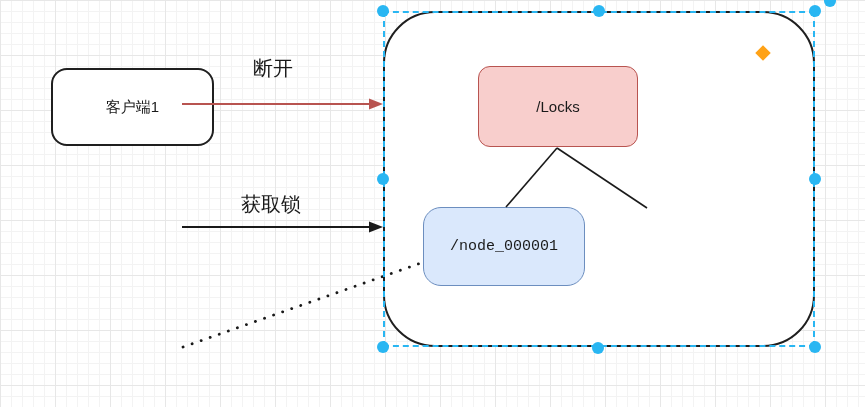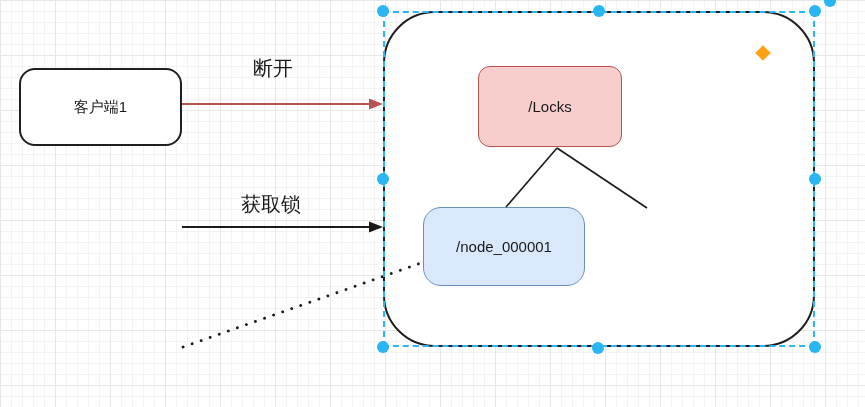--- a/index.html
+++ b/index.html
@@ -13,28 +13,28 @@
       linear-gradient(#f3f3f3 1px, transparent 1px),
       linear-gradient(90deg, #f3f3f3 1px, transparent 1px);
     background-size:55px 55px,55px 55px,11px 11px,11px 11px;
   }
   .shape{
     position:absolute;box-sizing:border-box;display:flex;
     align-items:center;justify-content:center;
     color:#1a1a1a;font-size:15px;line-height:1.2;text-align:center;
   }
   .client-box{
-    width:163px;background:#ffffff;border:2px solid #1f1f1f;border-radius:16px;
+    width:163px;background:#ffffff;border:2px solid #1f1f1f;border-radius:16px;margin-left:32px;
   }
   .big-container{
     left:383px;top:11px;width:432px;height:336px;
     background:#ffffff;border:2px solid #1f1f1f;border-radius:52px;
   }
   .locks-box{
-    left:478px;top:66px;width:144px;height:81px;
+    left:478px;top:66px;width:160px;height:81px;
     background:#f8cecc;border:1.5px solid #b85450;border-radius:12px;
   }
   .node-box{
     background:#dae8fc;border:1.5px solid #6c8ebf;border-radius:18px;
   }
   .edge-label{
     position:absolute;transform:translate(-50%,-50%);
     color:#1a1a1a;font-size:20px;white-space:nowrap;
   }
   .edges-svg{position:absolute;left:0;top:0;pointer-events:none;}
@@ -58,21 +58,21 @@
 
   <div class="shape big-container"></div>
 
   <div class="shape client-box" style="left:19px;top:68px;height:78px;">
     <span>客户端1</span>
   </div>
 
   <div class="shape locks-box">
     <span>/Locks</span>
   </div>
-  <div class="shape node-box" style="left:423px;top:207px;width:162px;height:79px;">
+  <div class="shape node-box" style="left:423px;top:207px;width:162px;height:79px;font-family:Liberation Mono, monospace;">
     <span>/node_000001</span>
   </div>
 
   <svg class="edges-svg" width="865" height="407" viewBox="0 0 865 407">
 
     <path d="M557,148 L506,207" stroke="#1a1a1a" stroke-width="1.6" fill="none"></path>
     <path d="M557,148 L647,208" stroke="#1a1a1a" stroke-width="1.6" fill="none"></path>
 
     <g>
       <path d="M182,104 L371,104" stroke="#b85450" stroke-width="1.8" fill="none"></path>

